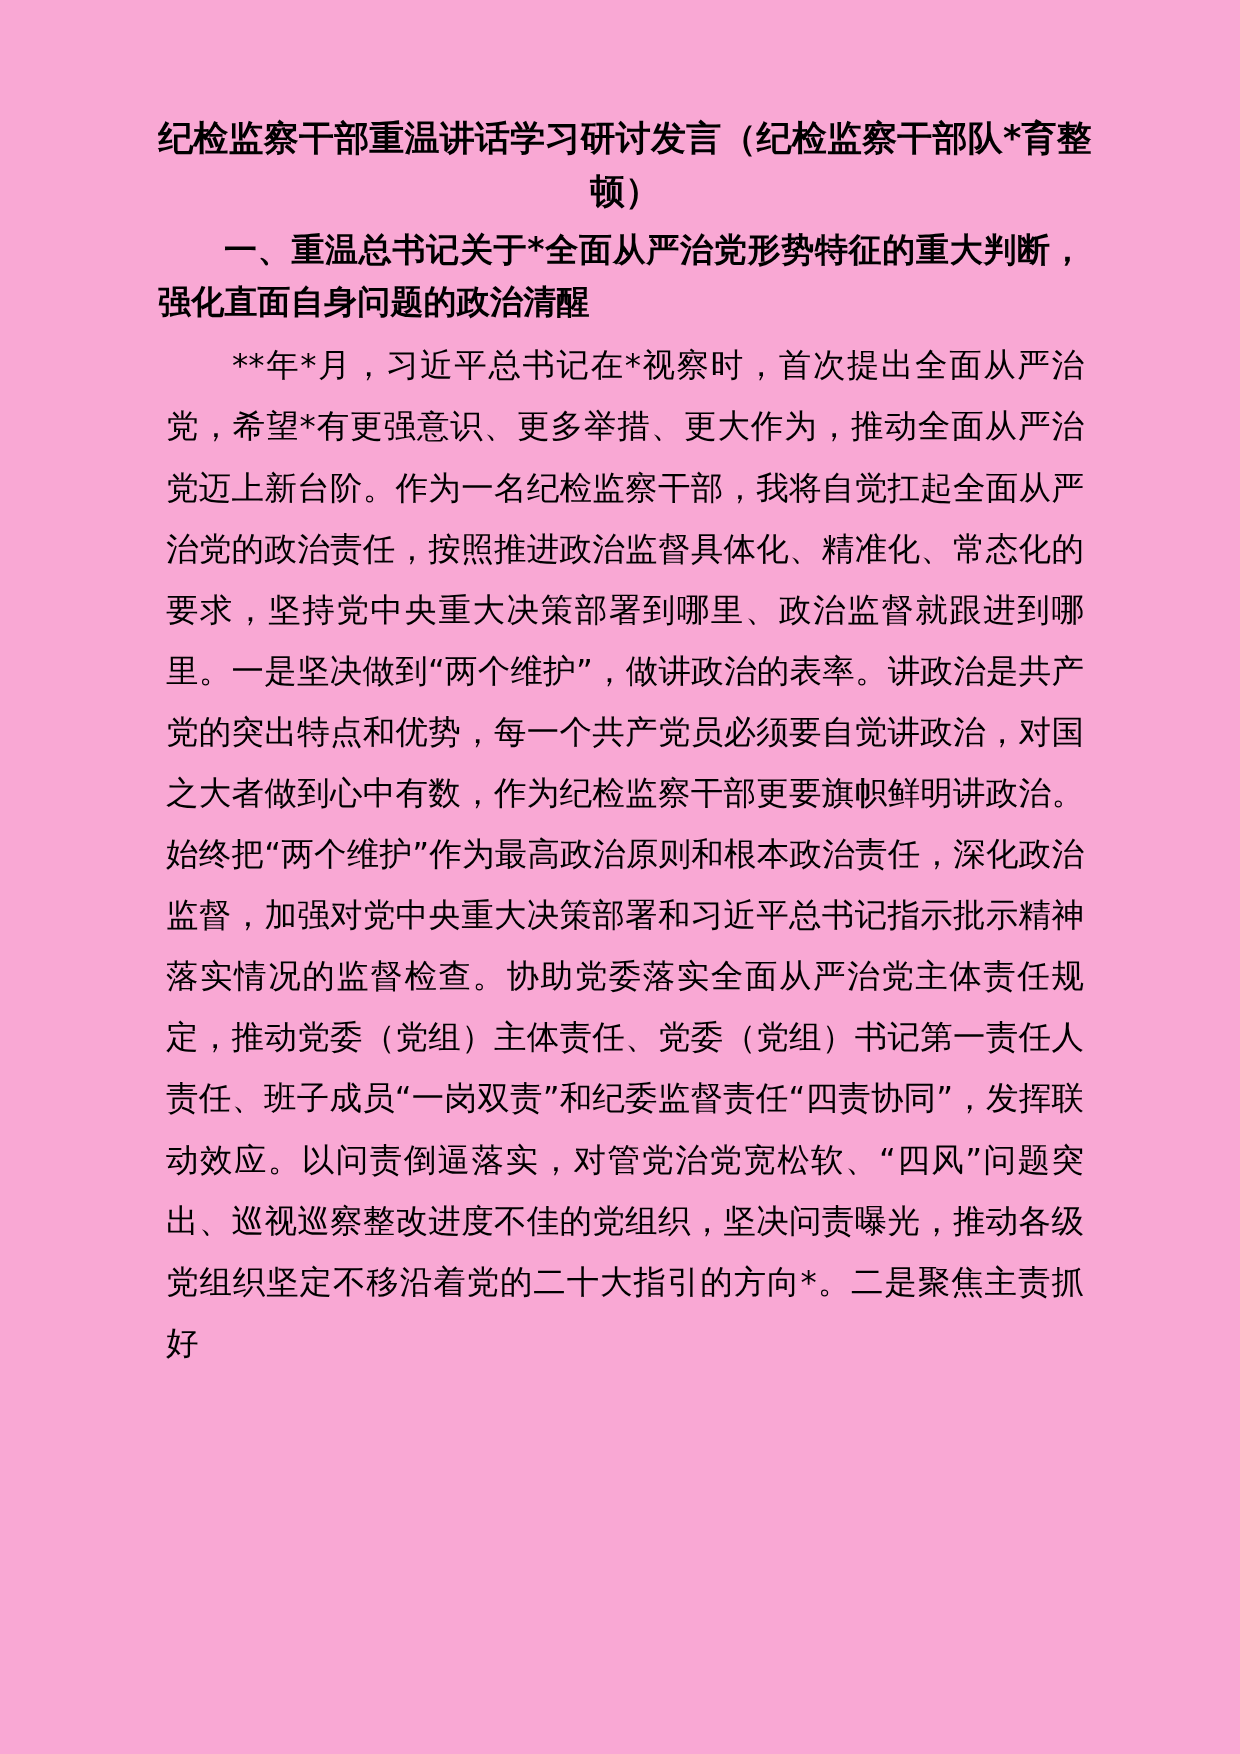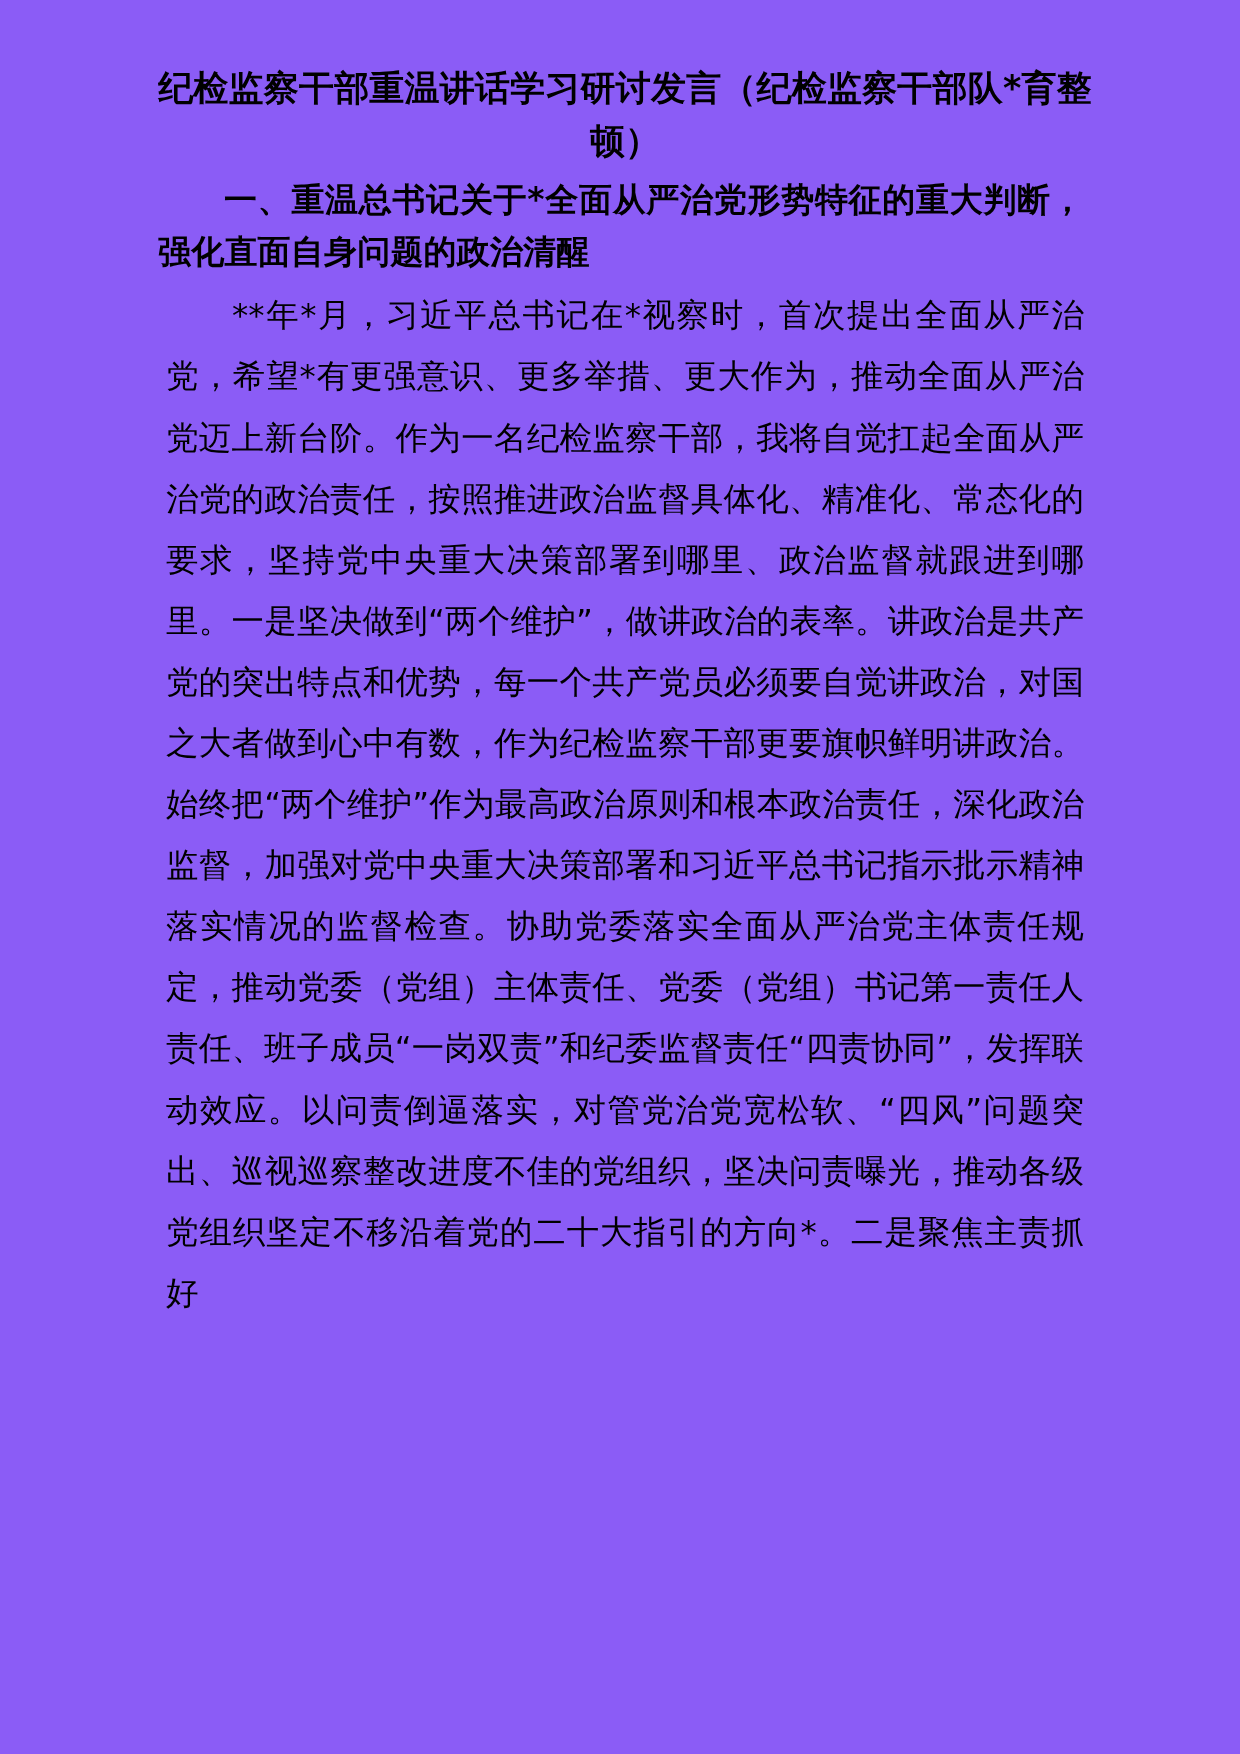--- a/index.html
+++ b/index.html
@@ -11,22 +11,22 @@
     width: 1240px;
     height: 1754px;
     font-family: "DejaVu Sans", "Liberation Sans", sans-serif;
     color: #000000;
     overflow: hidden;
   }
   .page {
     width: 1240px;
     height: 1754px;
     box-sizing: border-box;
-    padding: 62px 148px 0 158px;
-    background: #8b5cf6;
+    padding: 112px 148px 0 158px;
+    background: #f9a8d4;
     position: relative;
   }
   .doc-title {
     font-size: 35px;
     font-weight: bold;
     line-height: 1.52;
     text-align: center;
     letter-spacing: 0.2px;
     margin: 0 0 4px 0;
     word-break: break-all;

